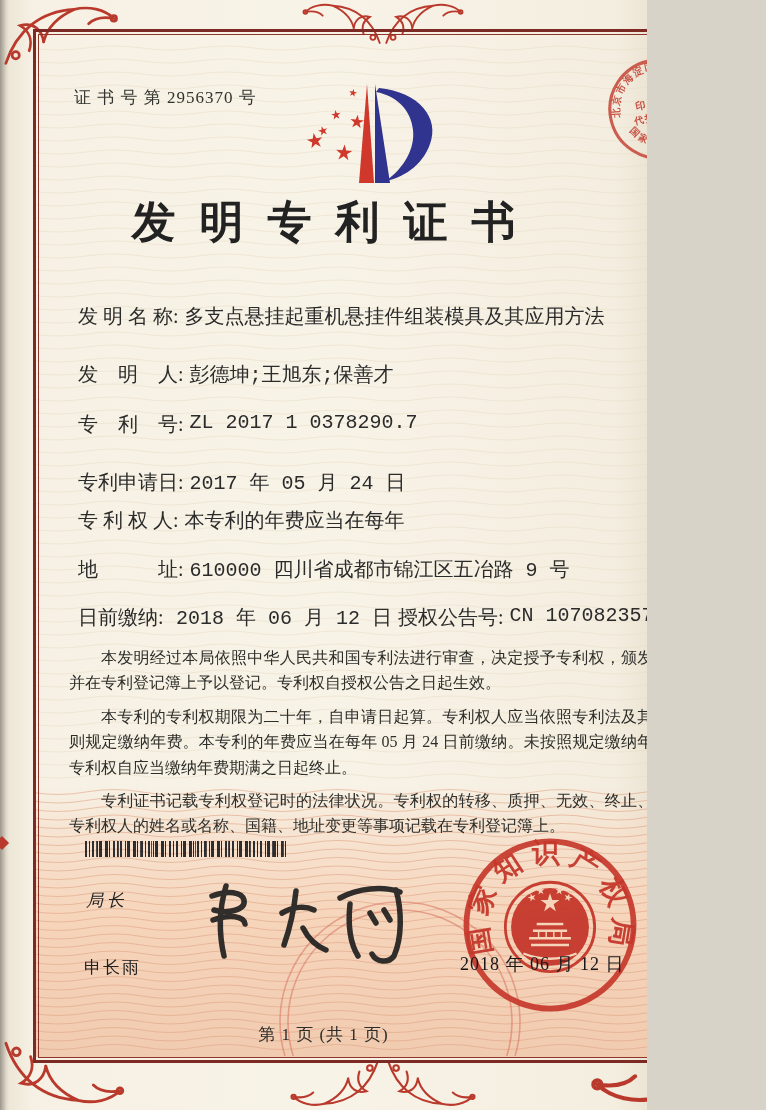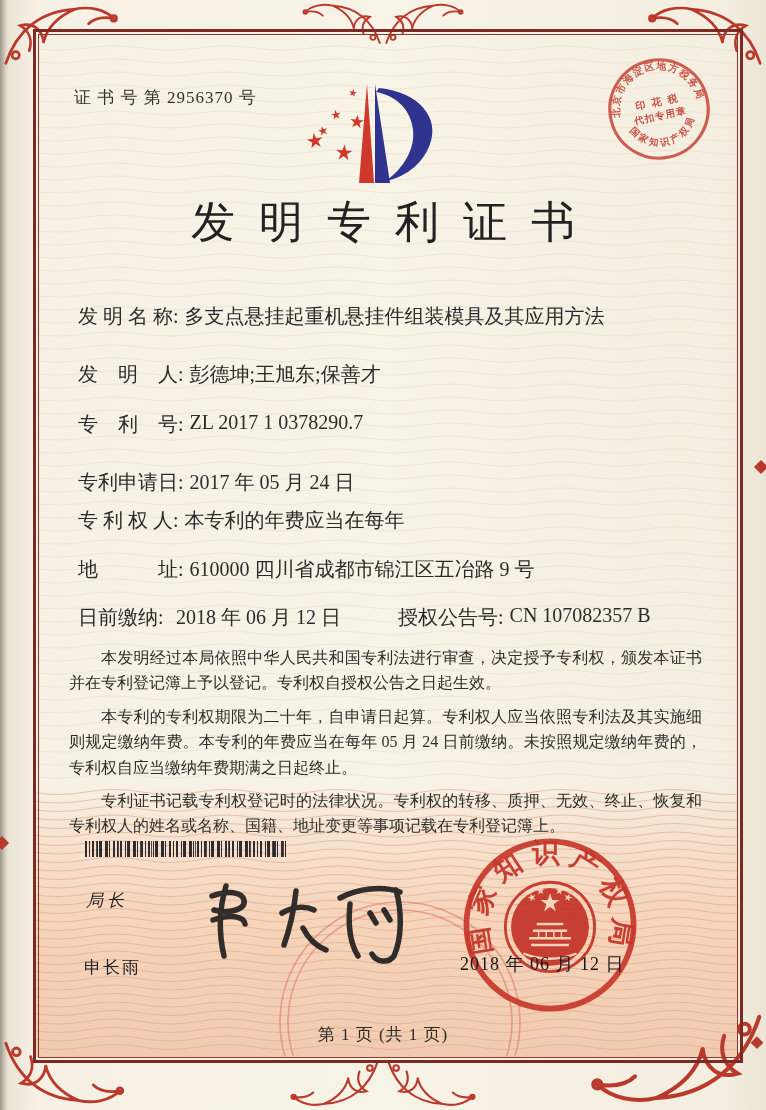--- a/index.html
+++ b/index.html
@@ -1,33 +1,33 @@
 <!DOCTYPE html>
 <html><head>
 <meta charset="utf-8">
 <style>
   html,body{margin:0;padding:0;background:#d8d3c8;}
-  .page{position:relative;width:766px;height:1110px;overflow:hidden;
+  .page{position:relative;width:647px;height:1110px;overflow:hidden;
         background:linear-gradient(90deg,#e9e2d2 0,#f6f1e4 5%,#f8f3e7 50%,#f4eee0 95%,#ece5d5 100%);
         font-family:"Liberation Serif","DejaVu Serif",serif;color:#2b2b2b;}
   .abs{position:absolute;}
   .scan-edge{left:0;top:0;width:9px;height:100%;background:linear-gradient(90deg,#9d978c,rgba(205,199,188,.4) 70%,rgba(0,0,0,0));}
   .pink{left:36px;top:786px;width:701px;height:271px;
         background:linear-gradient(180deg,rgba(246,215,192,0) 0,rgba(246,215,192,.55) 50px,#f6d5bb 130px,#f1cbb0 100%);}
   svg.decor{position:absolute;left:0;top:0;width:766px;height:1110px;pointer-events:none;}
   .frame{left:33px;top:29px;width:704px;height:1028px;border:3px solid #7c2a23;}
   .frame:before{content:"";position:absolute;inset:2px;border:1px solid #8d372c;}
   .cert-no{left:74px;top:86px;font-size:17px;letter-spacing:1px;white-space:pre;color:#33332f;}
   .logo{left:306px;top:80px;width:140px;height:110px;}
   .stamp{left:596px;top:46px;width:126px;height:126px;transform:rotate(-12deg);}
-  .title{left:0;right:0;top:193px;text-align:center;font-size:44px;font-weight:normal;
+  .title{left:0;right:0;top:193px;text-align:center;font-size:44px;font-weight:bold;
          letter-spacing:24px;padding-left:24px;color:#222;}
   .field{left:78px;font-size:20px;display:flex;white-space:pre;}
   .field .lbl{min-width:92px;}
-  .field .val{margin-left:6px;}
+  .field .val{margin-left:6px;font-family:Liberation Mono, monospace;}
   .f0{top:303px}.f1{top:361px}.f2{top:411px}.f3{top:469px}.f4{top:507px}.f5{top:556px}
   .g0{top:604px;left:78px}.g1{top:604px;left:398px}
   .paras{left:61px;top:637px;width:649px;font-size:16px;line-height:25.4px;text-align:justify;color:#2e2e2a;}
   .paras p{margin:8px;text-indent:2em;}
   .barcode{left:85px;top:841px;width:203px;height:16px;opacity:.88;
     background:
       repeating-linear-gradient(90deg,#16161b 0 2px,rgba(0,0,0,0) 2px 7px),
       repeating-linear-gradient(90deg,#101016 0 1px,rgba(0,0,0,0) 1px 4px),
       repeating-linear-gradient(90deg,rgba(25,25,30,.85) 0 1px,rgba(0,0,0,0) 1px 11px);}
   .signer-title{left:86px;top:889px;font-size:17px;letter-spacing:4px;color:#222;font-style:italic;}

